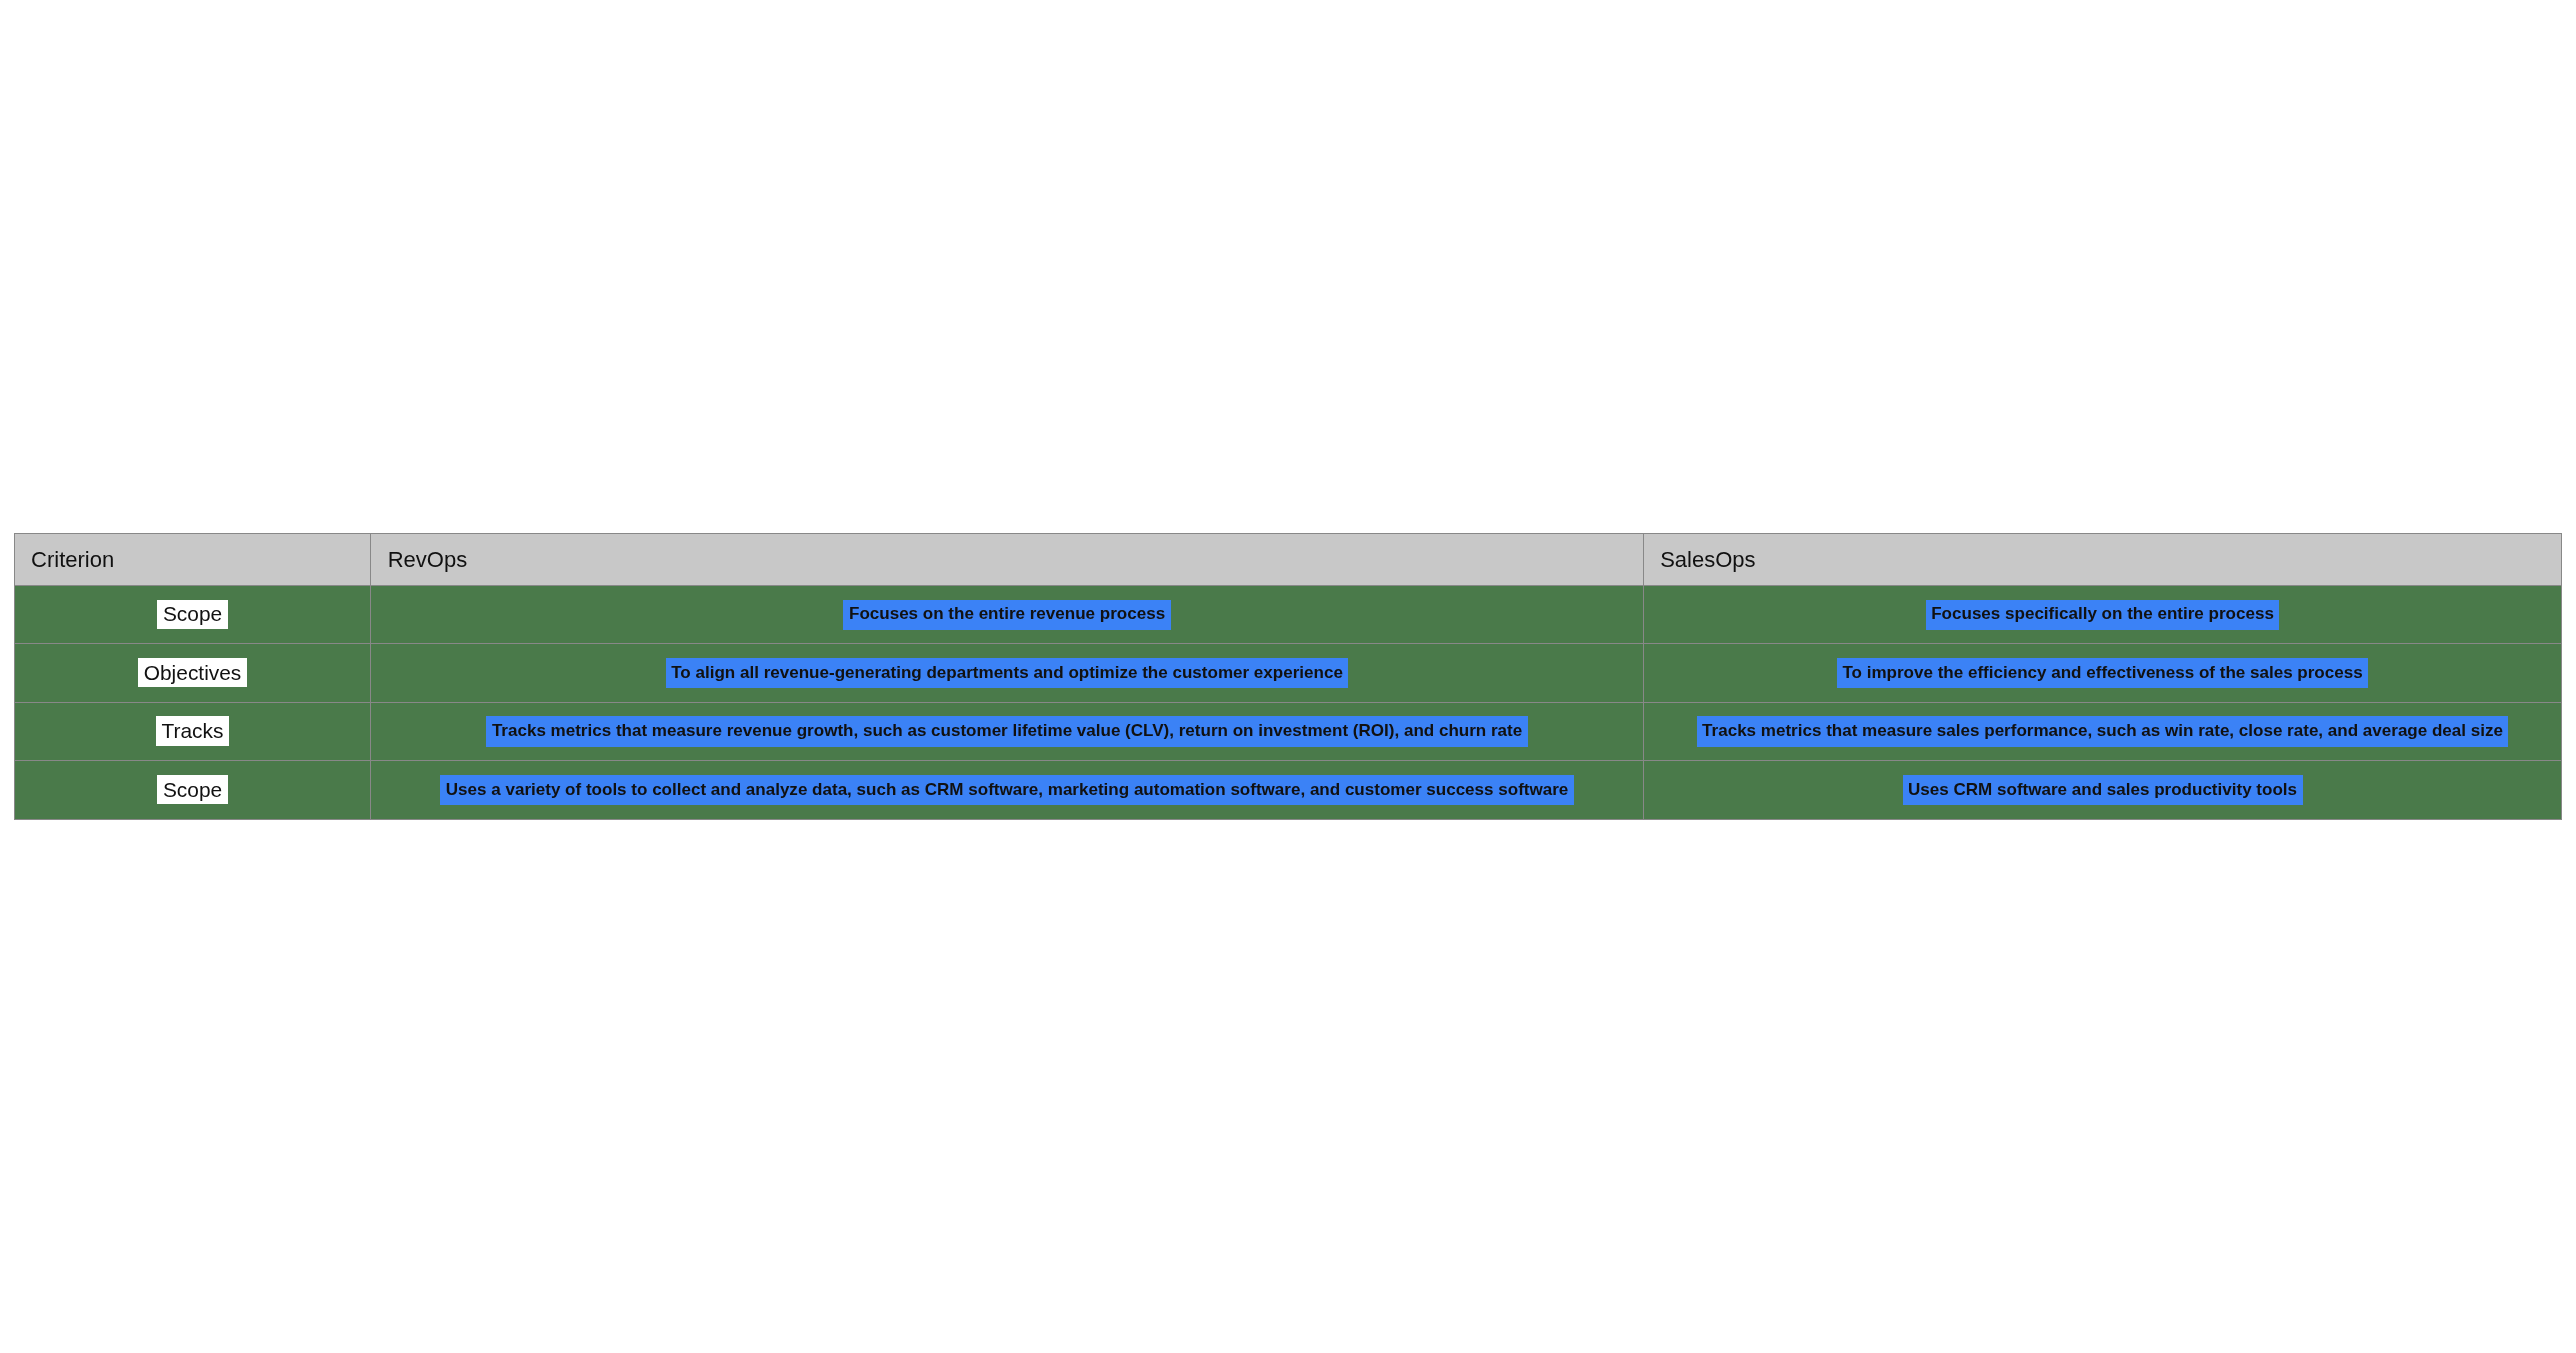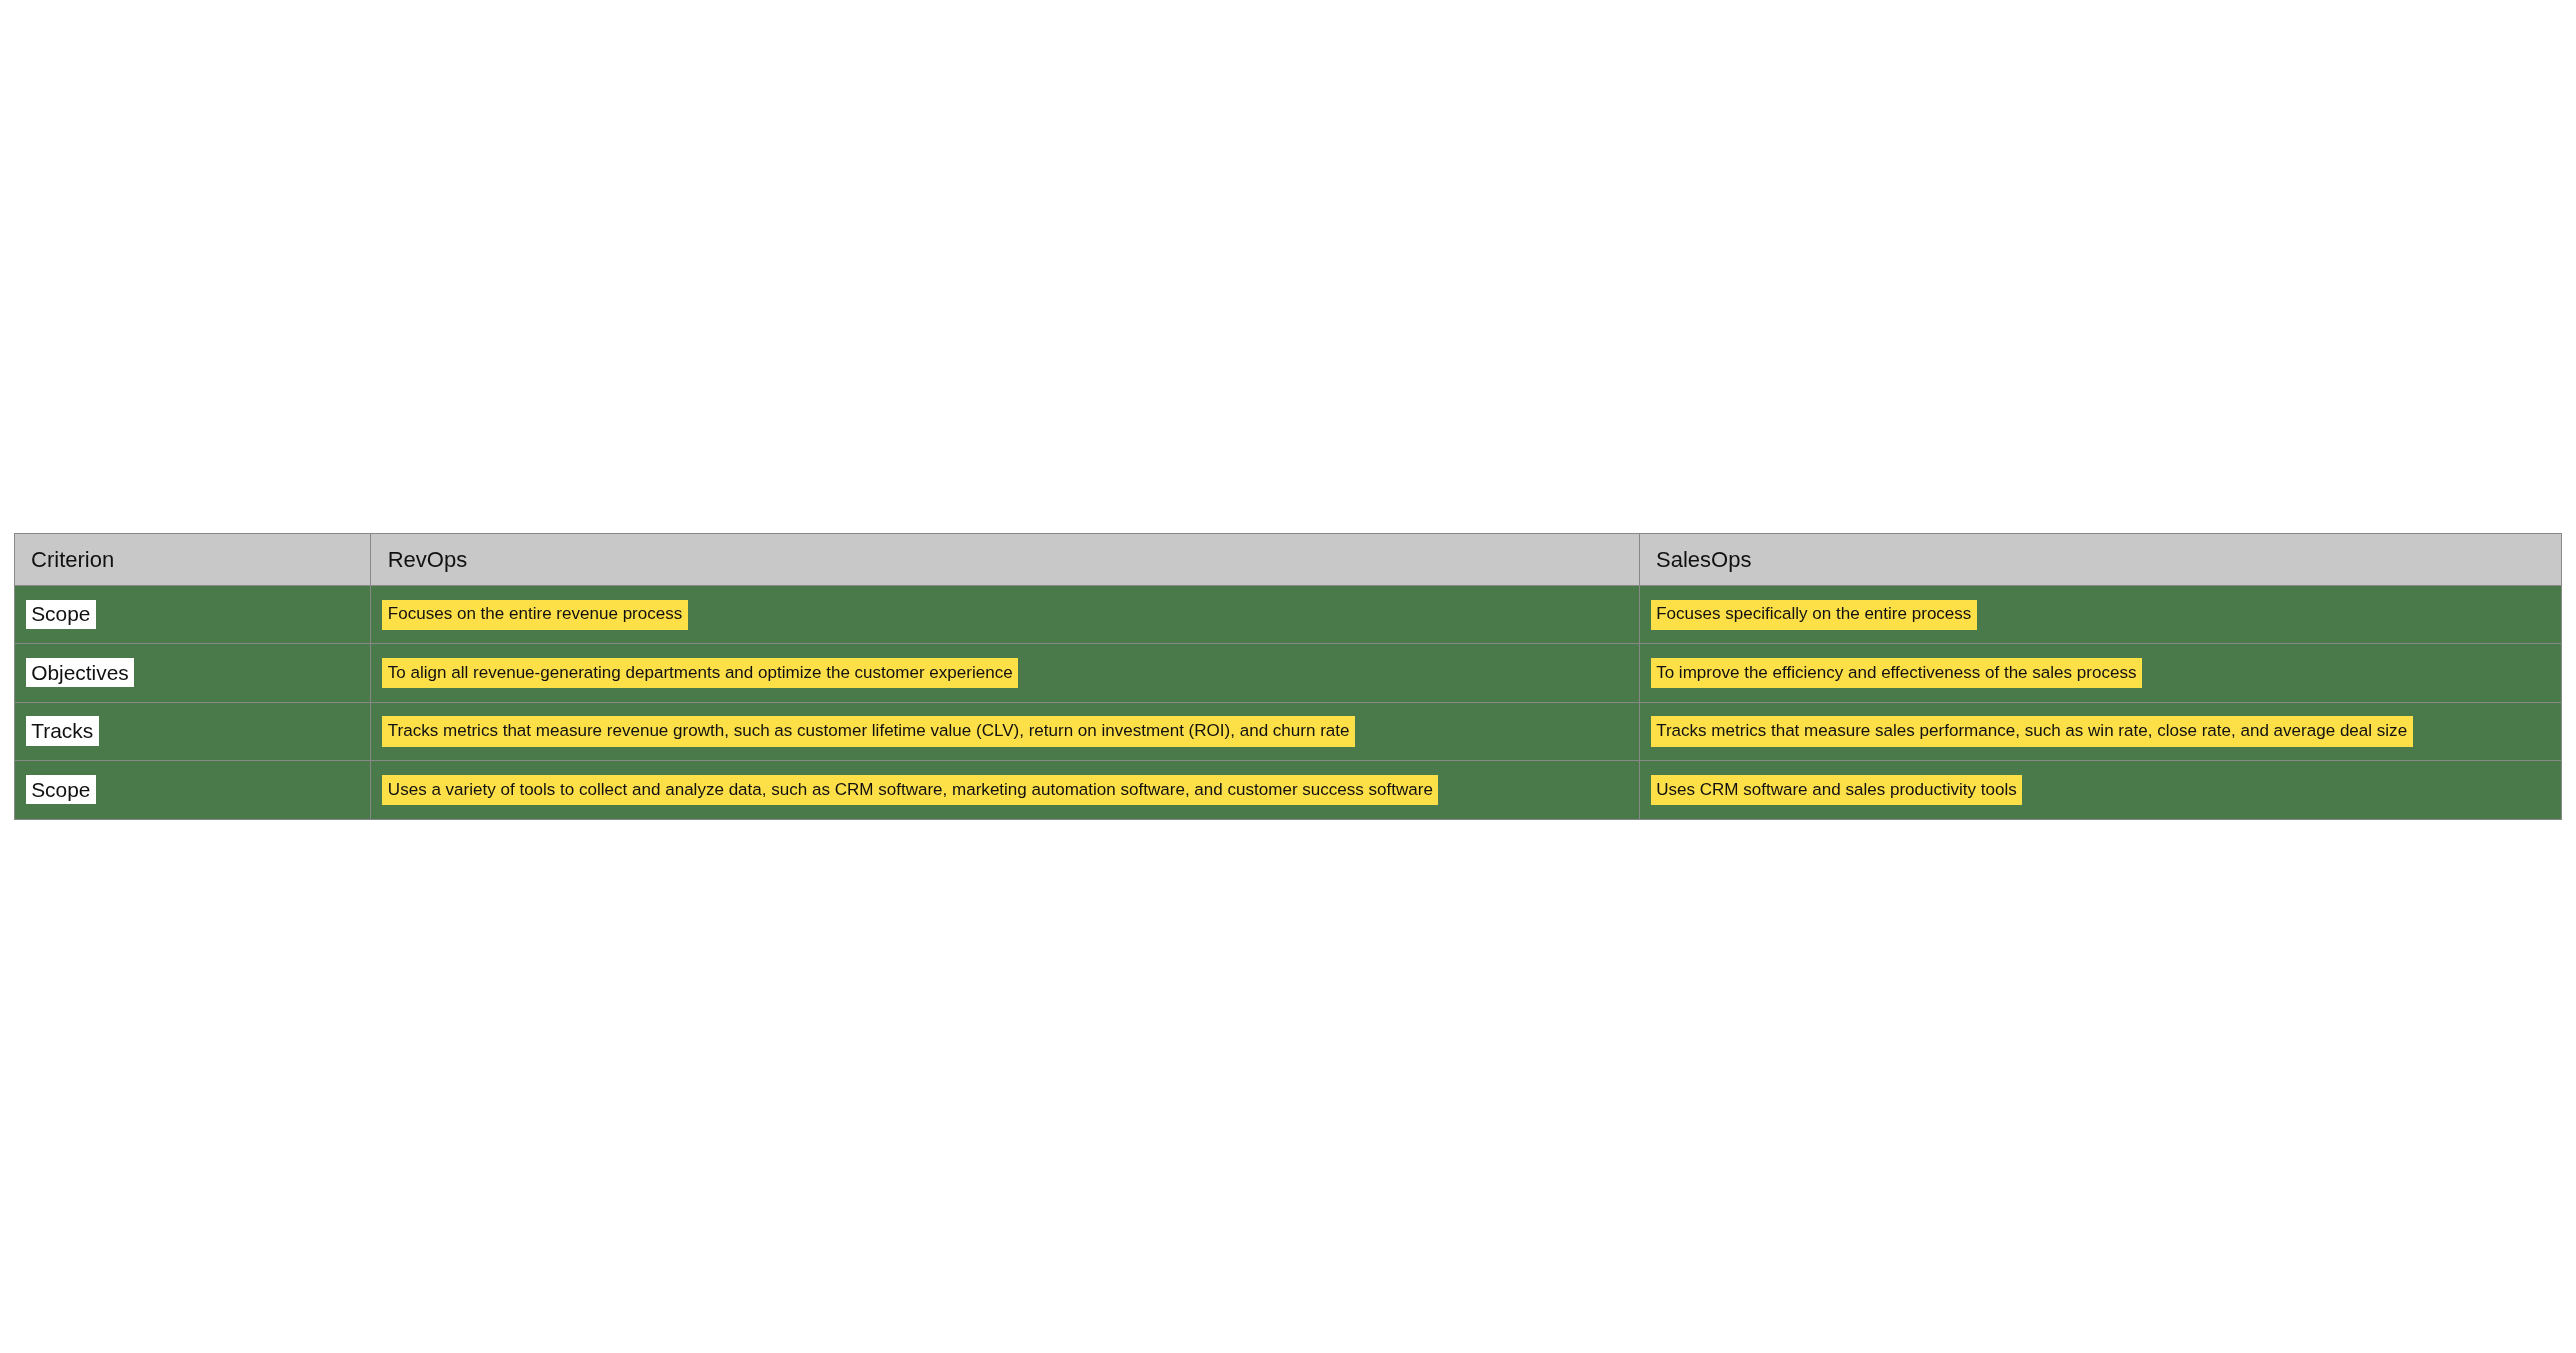--- a/index.html
+++ b/index.html
@@ -43,37 +43,39 @@
     tbody tr {
       background-color: #4a7a4a;
     }
 
     tbody tr td {
       border: 1.4px solid #888;
       vertical-align: top;
       padding: 13.7px 11px;
       color: #2d4a2d;
       font-size: 1.6rem;
+      text-align: center;
     }
 
     tbody tr td:first-child {
       color: #fff;
       font-size: 1.9rem;
       font-weight: normal;
       vertical-align: top;
       width: 14%;
     }
 
     .cell-content {
       display: inline-block;
-      background-color: #fde047;
+      background-color: #3b82f6;
       color: #111;
       padding: 2.7px 5.5px;
       font-size: 1.55rem;
       line-height: 1.45;
+      font-weight: bold;
     }
 
     .criterion-label {
       display: inline-block;
       background-color: #fff;
       color: #111;
       padding: 2.7px 5.5px;
       font-size: 1.9rem;
       font-weight: normal;
     }

